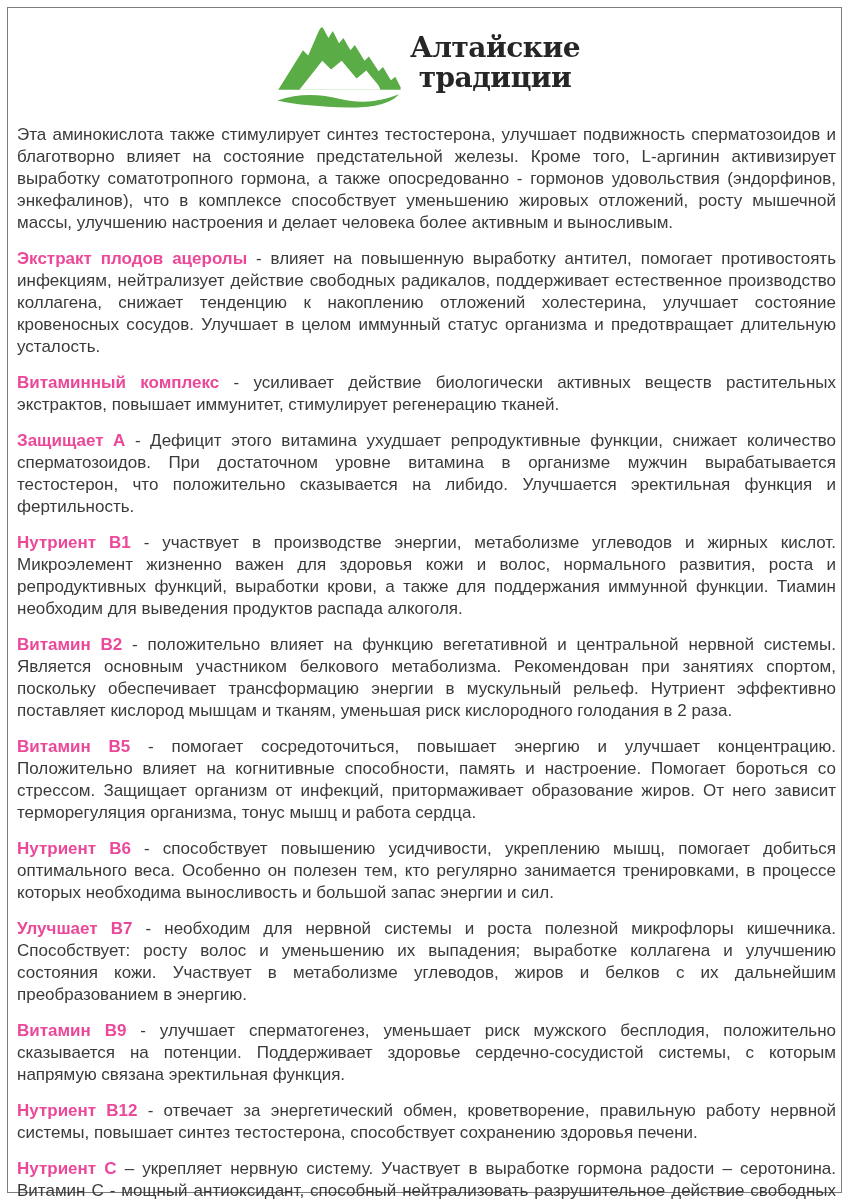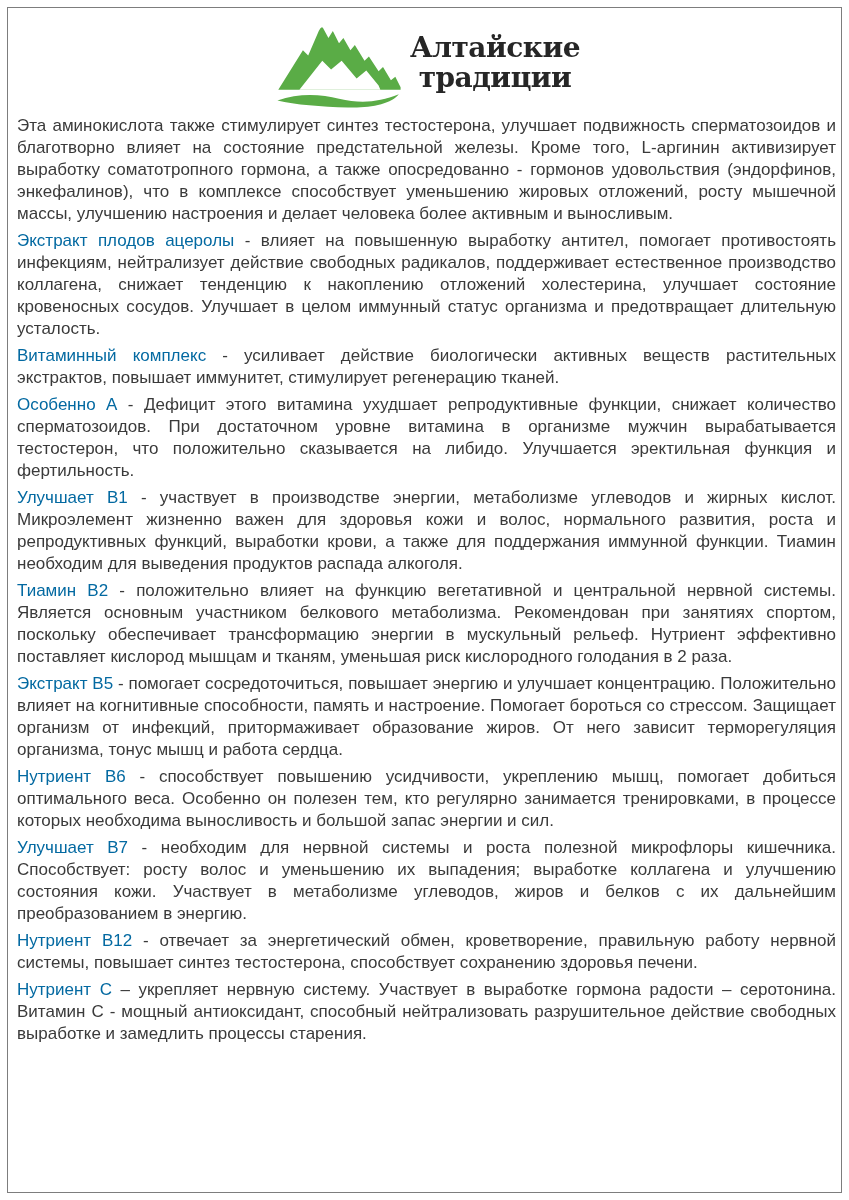--- a/index.html
+++ b/index.html
@@ -46,25 +46,25 @@
     line-height: 1.08;
     letter-spacing: -0.5px;
     color: #262626;
     text-align: center;
   }
   .doc p {
     font-size: 17px;
     line-height: 22px;
     color: #3a3a3a;
     text-align: justify;
-    margin: 5px 0;
+    margin: 14px 0;
   }
   .doc p strong {
-    font-weight: normal;
-    color: #0369a1;
+    font-weight: bold;
+    color: #ec4899;
   }
 </style>
 </head>
 <body>
 
 <div class="page">
   <div class="page-frame"></div>
 
   <div class="content">
 
@@ -79,24 +79,25 @@
       <div class="logo-text">
         <div>Алтайские</div>
         <div>традиции</div>
       </div>
     </div>
 
     <div class="doc">
       <p><strong></strong><span>Эта аминокислота также стимулирует синтез тестостерона, улучшает подвижность сперматозоидов и благотворно влияет на состояние предстательной железы. Кроме того, L-аргинин активизирует выработку соматотропного гормона, а также опосредованно - гормонов удовольствия (эндорфинов, энкефалинов), что в комплексе способствует уменьшению жировых отложений, росту мышечной массы, улучшению настроения и делает человека более активным и выносливым.</span></p>
       <p><strong>Экстракт плодов ацеролы</strong><span> - влияет на повышенную выработку антител, помогает противостоять инфекциям, нейтрализует действие свободных радикалов, поддерживает естественное производство коллагена, снижает тенденцию к накоплению отложений холестерина, улучшает состояние кровеносных сосудов. Улучшает в целом иммунный статус организма и предотвращает длительную усталость.</span></p>
       <p><strong>Витаминный комплекс</strong><span> - усиливает действие биологически активных веществ растительных экстрактов, повышает иммунитет, стимулирует регенерацию тканей.</span></p>
-      <p><strong>Особенно А</strong><span> - Дефицит этого витамина ухудшает репродуктивные функции, снижает количество сперматозоидов. При достаточном уровне витамина в организме мужчин вырабатывается тестостерон, что положительно сказывается на либидо. Улучшается эректильная функция и фертильность.</span></p>
-      <p><strong>Улучшает В1</strong><span> - участвует в производстве энергии, метаболизме углеводов и жирных кислот. Микроэлемент жизненно важен для здоровья кожи и волос, нормального развития, роста и репродуктивных функций, выработки крови, а также для поддержания иммунной функции. Тиамин необходим для выведения продуктов распада алкоголя.</span></p>
-      <p><strong>Тиамин В2</strong><span> - положительно влияет на функцию вегетативной и центральной нервной системы. Является основным участником белкового метаболизма. Рекомендован при занятиях спортом, поскольку обеспечивает трансформацию энергии в мускульный рельеф. Нутриент эффективно поставляет кислород мышцам и тканям, уменьшая риск кислородного голодания в 2 раза.</span></p>
-      <p><strong>Экстракт В5</strong><span> - помогает сосредоточиться, повышает энергию и улучшает концентрацию. Положительно влияет на когнитивные способности, память и настроение. Помогает бороться со стрессом. Защищает организм от инфекций, притормаживает образование жиров. От него зависит терморегуляция организма, тонус мышц и работа сердца.</span></p>
+      <p><strong>Защищает А</strong><span> - Дефицит этого витамина ухудшает репродуктивные функции, снижает количество сперматозоидов. При достаточном уровне витамина в организме мужчин вырабатывается тестостерон, что положительно сказывается на либидо. Улучшается эректильная функция и фертильность.</span></p>
+      <p><strong>Нутриент В1</strong><span> - участвует в производстве энергии, метаболизме углеводов и жирных кислот. Микроэлемент жизненно важен для здоровья кожи и волос, нормального развития, роста и репродуктивных функций, выработки крови, а также для поддержания иммунной функции. Тиамин необходим для выведения продуктов распада алкоголя.</span></p>
+      <p><strong>Витамин В2</strong><span> - положительно влияет на функцию вегетативной и центральной нервной системы. Является основным участником белкового метаболизма. Рекомендован при занятиях спортом, поскольку обеспечивает трансформацию энергии в мускульный рельеф. Нутриент эффективно поставляет кислород мышцам и тканям, уменьшая риск кислородного голодания в 2 раза.</span></p>
+      <p><strong>Витамин В5</strong><span> - помогает сосредоточиться, повышает энергию и улучшает концентрацию. Положительно влияет на когнитивные способности, память и настроение. Помогает бороться со стрессом. Защищает организм от инфекций, притормаживает образование жиров. От него зависит терморегуляция организма, тонус мышц и работа сердца.</span></p>
       <p><strong>Нутриент В6</strong><span> - способствует повышению усидчивости, укреплению мышц, помогает добиться оптимального веса. Особенно он полезен тем, кто регулярно занимается тренировками, в процессе которых необходима выносливость и большой запас энергии и сил.</span></p>
       <p><strong>Улучшает В7</strong><span> - необходим для нервной системы и роста полезной микрофлоры кишечника. Способствует: росту волос и уменьшению их выпадения; выработке коллагена и улучшению состояния кожи. Участвует в метаболизме углеводов, жиров и белков с их дальнейшим преобразованием в энергию.</span></p>
+      <p><strong>Витамин В9</strong><span> - улучшает сперматогенез, уменьшает риск мужского бесплодия, положительно сказывается на потенции. Поддерживает здоровье сердечно-сосудистой системы, с которым напрямую связана эректильная функция.</span></p>
       <p><strong>Нутриент В12</strong><span> - отвечает за энергетический обмен, кроветворение, правильную работу нервной системы, повышает синтез тестостерона, способствует сохранению здоровья печени.</span></p>
       <p><strong>Нутриент С</strong><span> – укрепляет нервную систему. Участвует в выработке гормона радости – серотонина. Витамин С - мощный антиоксидант, способный нейтрализовать разрушительное действие свободных выработке и замедлить процессы старения.</span></p>
     </div>
 
   </div>
 </div>
 
 </body></html>

